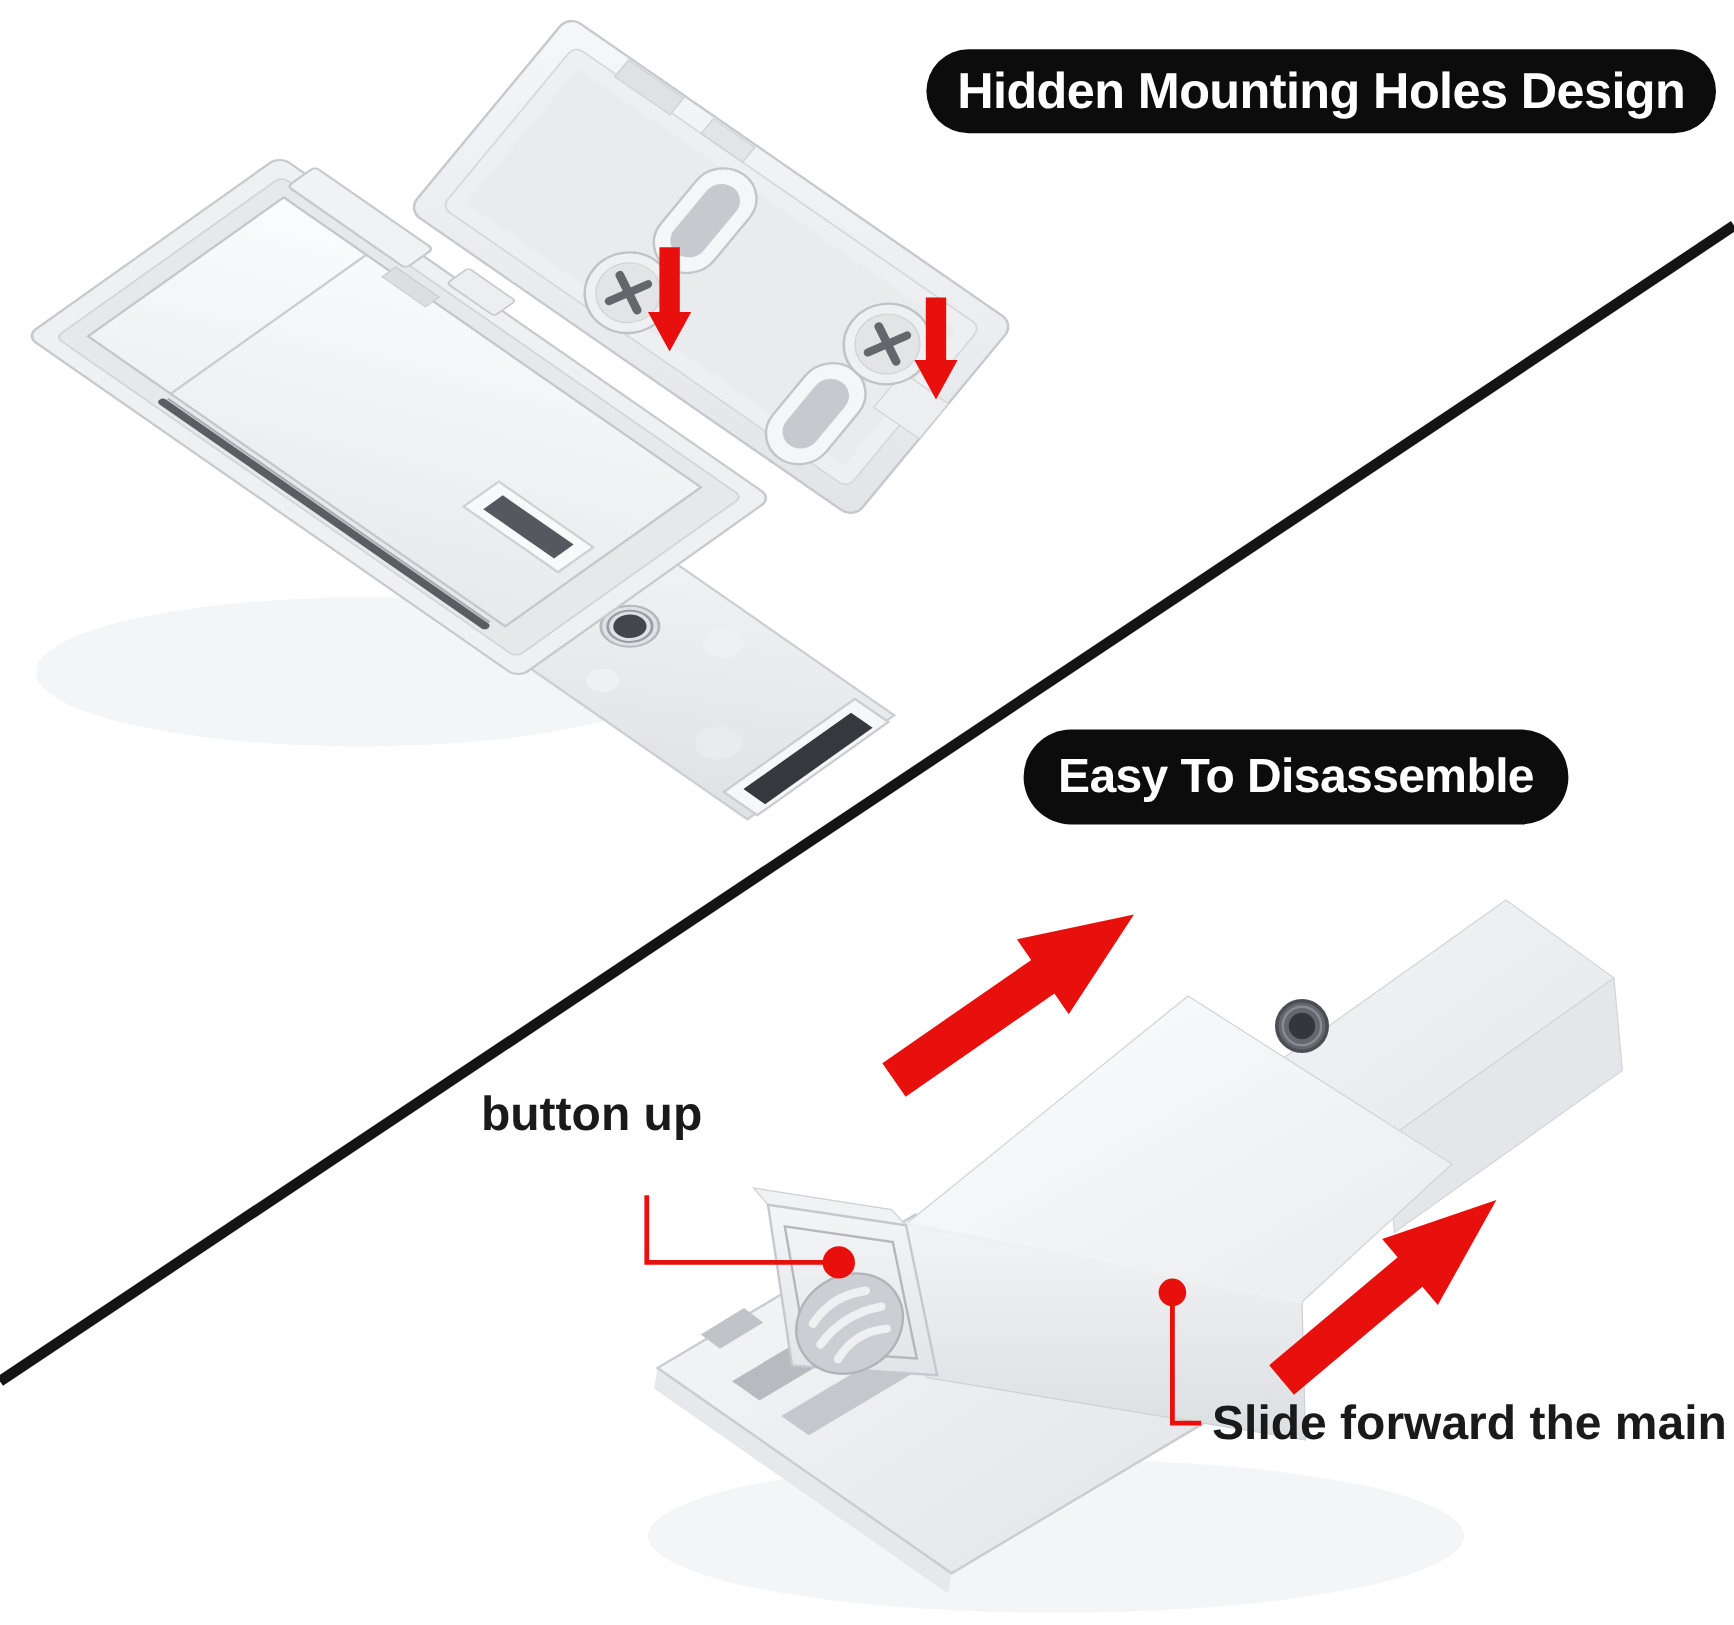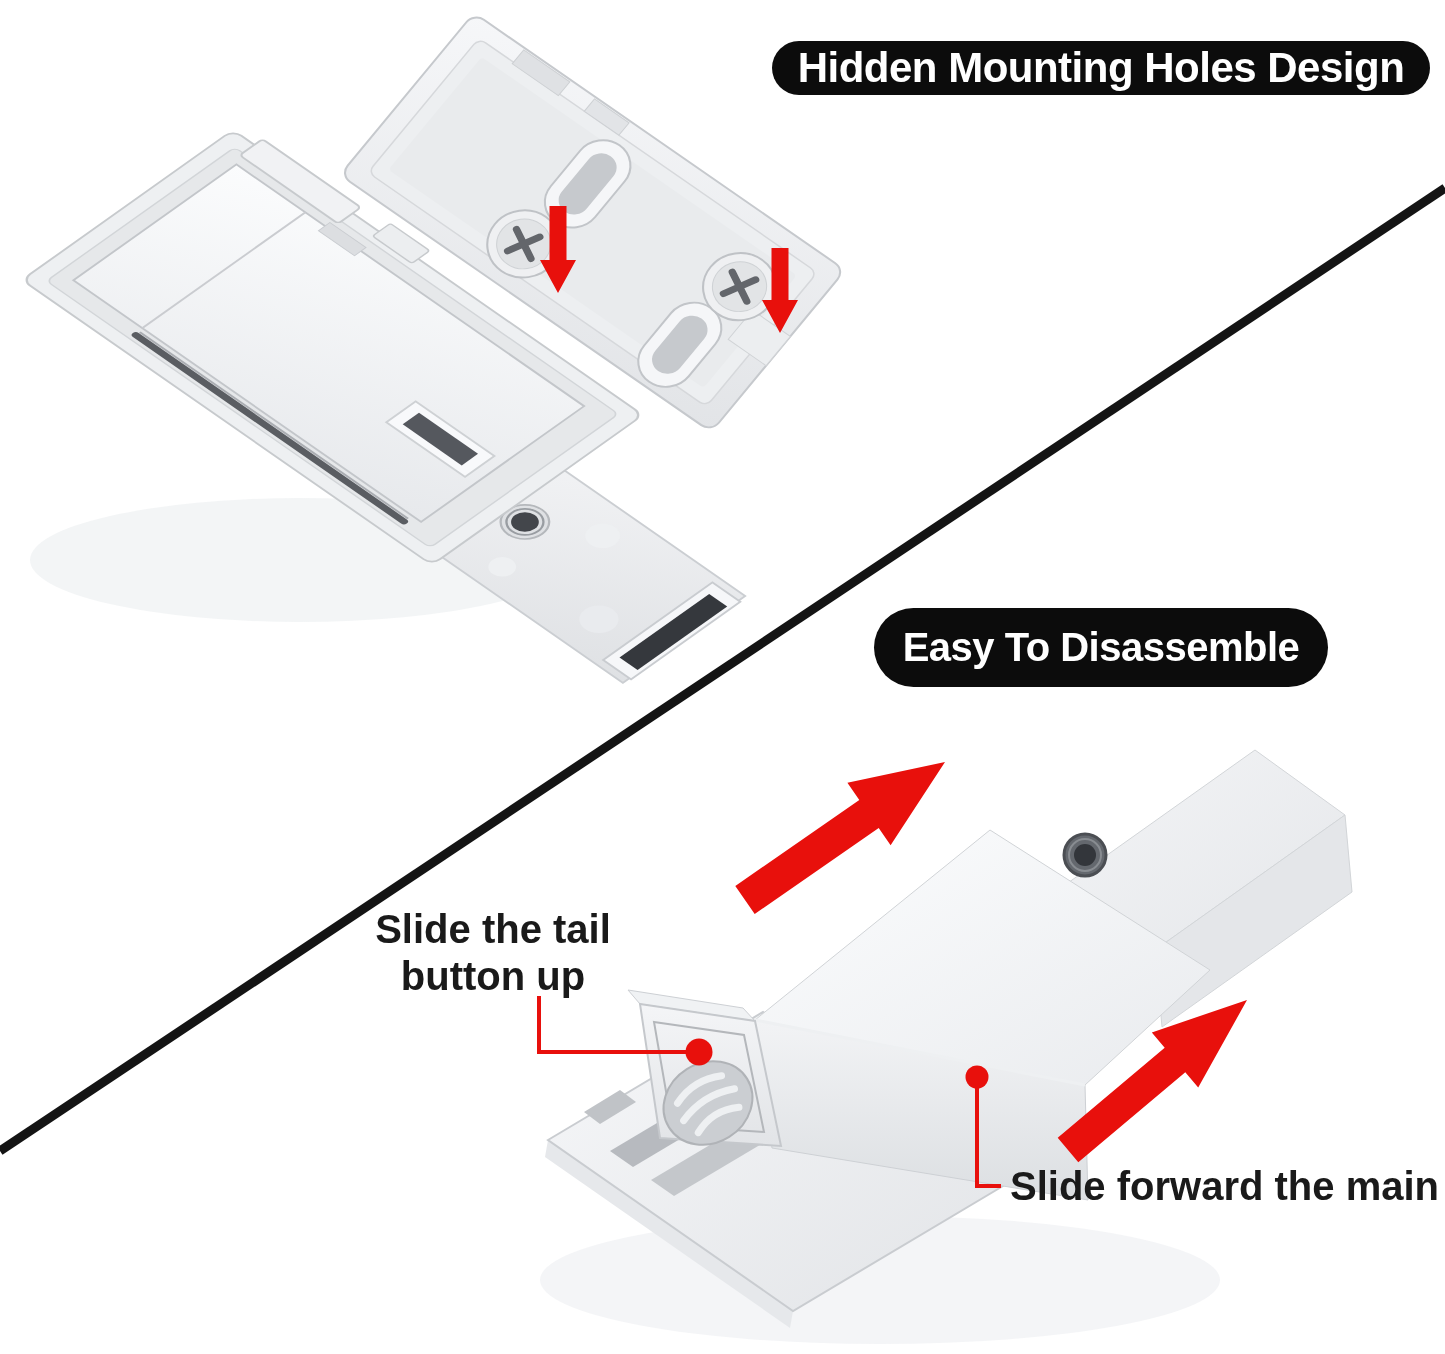--- a/index.html
+++ b/index.html
@@ -13,22 +13,22 @@
   .scene{position:absolute;left:0;top:0;}
   .banner{
     position:absolute;
     background:#0c0c0c;
     color:#ffffff;
     font-weight:bold;
     display:flex;align-items:center;justify-content:center;
     letter-spacing:-0.5px;
     white-space:nowrap;
   }
-  .banner-1{left:772px;top:41px;width:658px;height:54px;border-radius:37px;font-size:42px;}
-  .banner-2{left:874px;top:608px;width:454px;height:79px;border-radius:40px;font-size:40px;}
+  .banner-1{left:772px;top:41px;width:658px;height:70px;border-radius:37px;font-size:42px;}
+  .banner-2{left:853px;top:608px;width:454px;height:79px;border-radius:40px;font-size:40px;}
   .label{
     position:absolute;
     color:#1a1a1a;
     font-weight:bold;
     font-size:40px;
     line-height:47px;
   }
   .label-tail{left:343px;top:906px;width:300px;text-align:center;}
   .label-push{left:1003px;top:1163px;width:436px;text-align:right;}
 </style>
@@ -178,20 +178,19 @@
       <circle cx="699" cy="1052" r="13.5" fill="#e8100c"></circle>
       <polyline points="977,1088 977,1186 1001,1186" fill="none" stroke="#e8100c" stroke-width="4"></polyline>
       <circle cx="977" cy="1077" r="11.5" fill="#e8100c"></circle>
     </g>
   </svg>
 
   <div class="banner banner-1">Hidden Mounting Holes Design</div>
   <div class="banner banner-2">Easy To Disassemble</div>
 
   <div class="label label-tail">
-    <div>Slide the tail</div>
     <div>button up</div>
   </div>
   <div class="label label-push">
     <div>Slide forward the main</div>
   </div>
 
 </div>
 
 </body></html>

